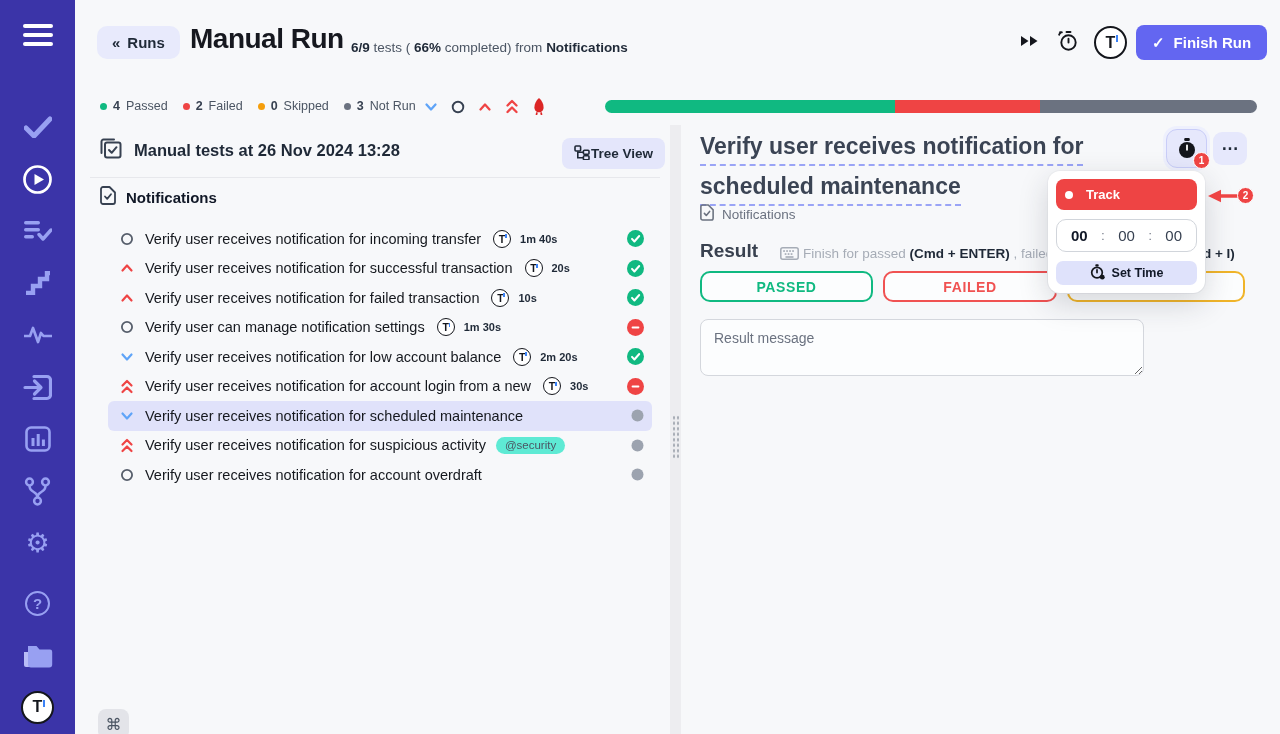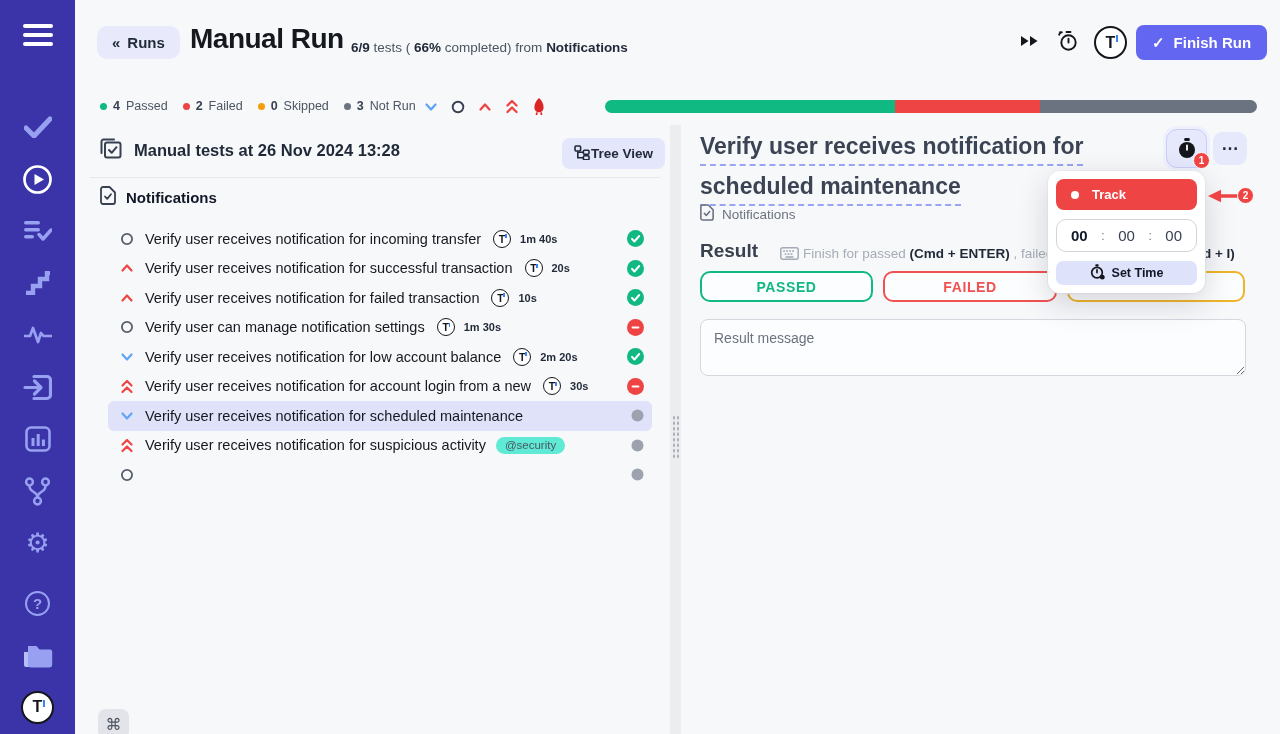--- a/index.html
+++ b/index.html
@@ -99,30 +99,30 @@
   .result-h { position:absolute; left:700px; top:240px; font-size:19px; font-weight:800; color:#39414f; }
   .hotkeys { position:absolute; left:780px; top:246px; font-size:13.5px; color:#a6acb6; z-index:1; }
   .hotkeys svg { vertical-align:-2px; margin-right:4px; }
   .hotkeys b { color:#1f2937; }
   .res-btn { position:absolute; top:271px; height:31px; border:2px solid; border-radius:10px; background:#fcfdfe;
              font-weight:700; font-size:14px; letter-spacing:0.6px; display:flex; align-items:center;
              justify-content:center; cursor:pointer; z-index:1; }
   #btn-passed { left:700px; width:173px; }
   #btn-failed { left:883px; width:174px; }
   #btn-skipped { left:1067px; width:178px; }
-  .res-msg { position:absolute; left:700px; top:319px; width:546px; height:57px; border:1px solid #d4d7dd;
+  .res-msg { position:absolute; left:700px; top:319px; width:444px; height:57px; border:1px solid #d4d7dd;
              border-radius:8px; padding:10px 13px; font-size:14px; font-family:"Liberation Sans",sans-serif;
              color:#374151; background:#fcfdfe; resize:both; outline:none; }
   .res-msg::placeholder { color:#6b7280; }
 
   
   .popup { position:absolute; left:1048px; top:171px; width:157px; background:#fff; border-radius:12px;
            box-shadow:0 10px 30px rgba(31,41,55,.18), 0 0 0 1px #f0f1f4; z-index:5; padding:8px; }
   .track-btn { height:31px; background:#ee4444; border-radius:8px; color:#fff; display:flex; align-items:center;
-               padding-left:15px; gap:13px; font-size:13px; font-weight:700; cursor:pointer; }
+               padding-left:9px; gap:13px; font-size:13px; font-weight:700; cursor:pointer; }
   .rec-dot { width:8px; height:8px; border-radius:50%; background:#fff; }
   .time-box { margin-top:9px; height:33px; border:1px solid #d1d5db; border-radius:10px; display:flex;
               align-items:center; justify-content:space-between; padding:0 14px; font-size:15px; cursor:text; }
   .time-box .th { font-weight:800; color:#111827; }
   .time-box .tv { color:#374151; }
   .time-box .sep { color:#6b7280; font-size:12px; }
   .settime-btn { margin-top:9px; height:24px; background:#dfe2fb; border-radius:7px; display:flex;
                  align-items:center; justify-content:center; gap:7px; font-size:12.5px; font-weight:700;
                  color:#111827; cursor:pointer; }
 </style>
@@ -468,20 +468,21 @@
           <circle cx="6.5" cy="6.5" r="6" fill="#9ca3af"></circle>
         </svg>
       </span>
     </div>
     <div class="trow">
       <span class="prio">
         <svg width="14" height="14" viewBox="0 0 14 14">
           <circle cx="7" cy="7" r="5.1" stroke="#565e6b" stroke-width="1.8" fill="none"></circle>
         </svg>
       </span>
+      <span class="ptitle">Verify user receives notification for account overdraft</span>
       <span class="stat">
         <svg width="13" height="13" viewBox="0 0 13 13">
           <circle cx="6.5" cy="6.5" r="6" fill="#9ca3af"></circle>
         </svg>
       </span>
     </div>
   </div>
 
 <div class="splitter">
   <div class="grip"></div>

